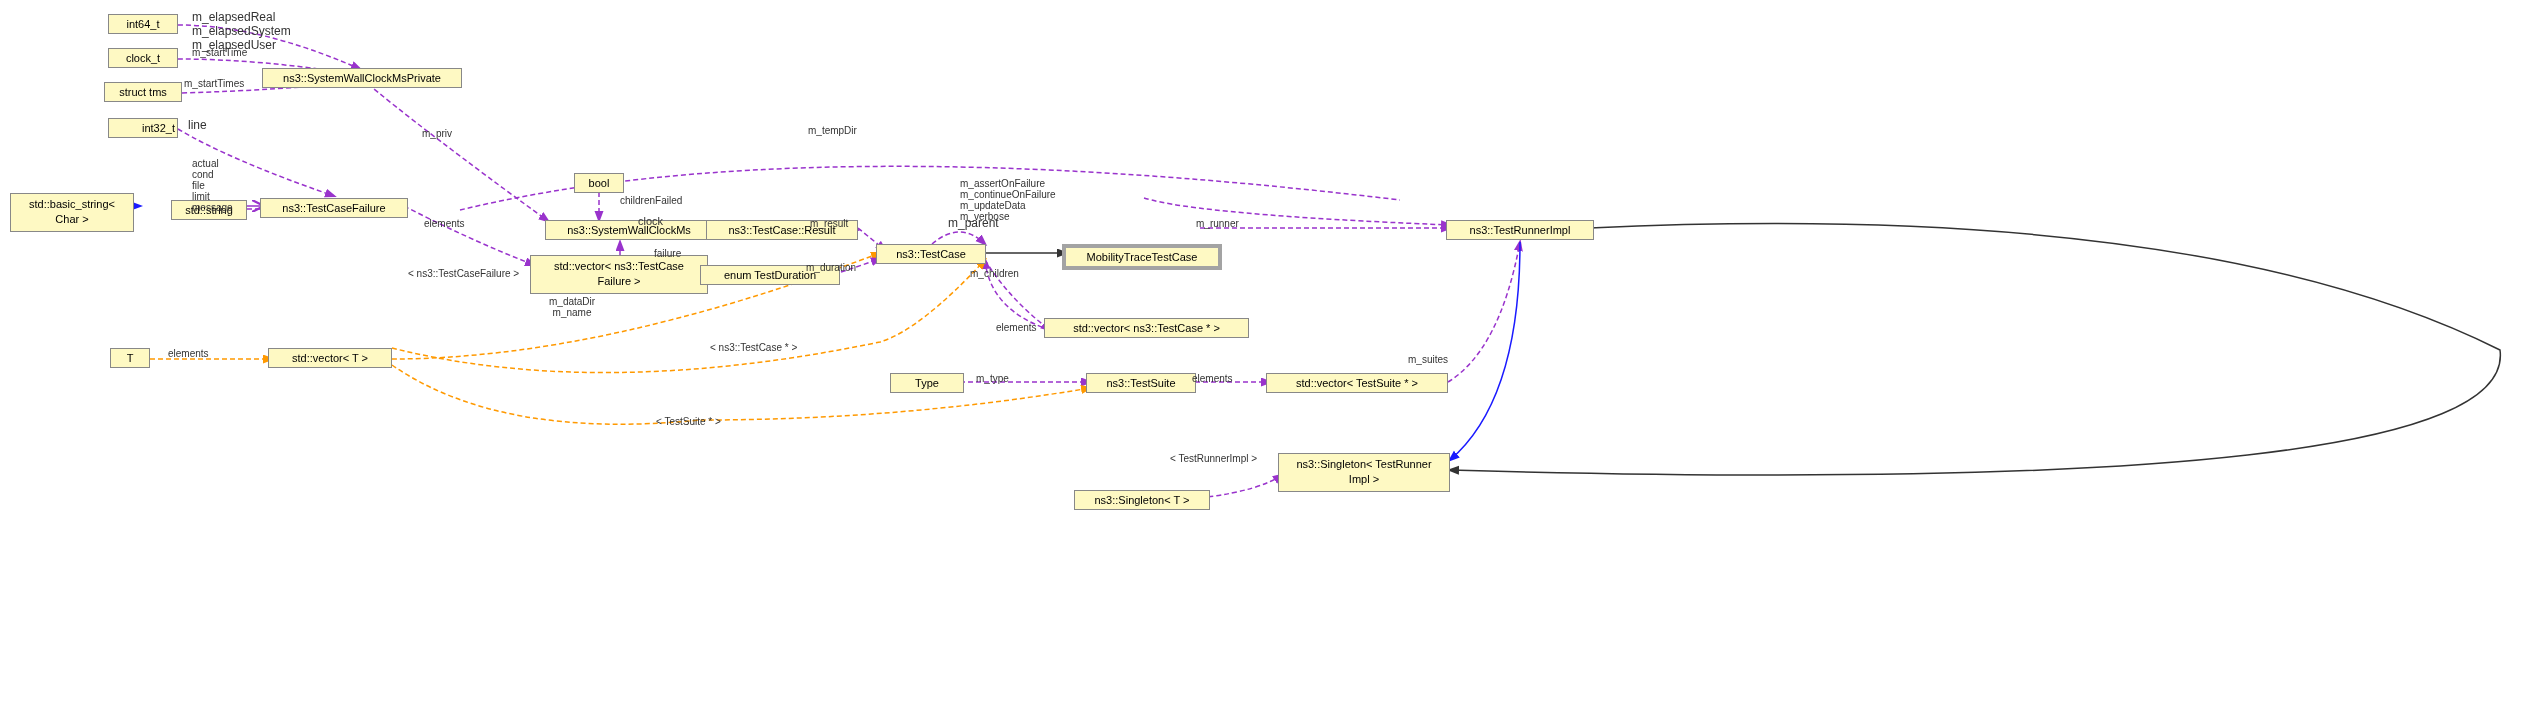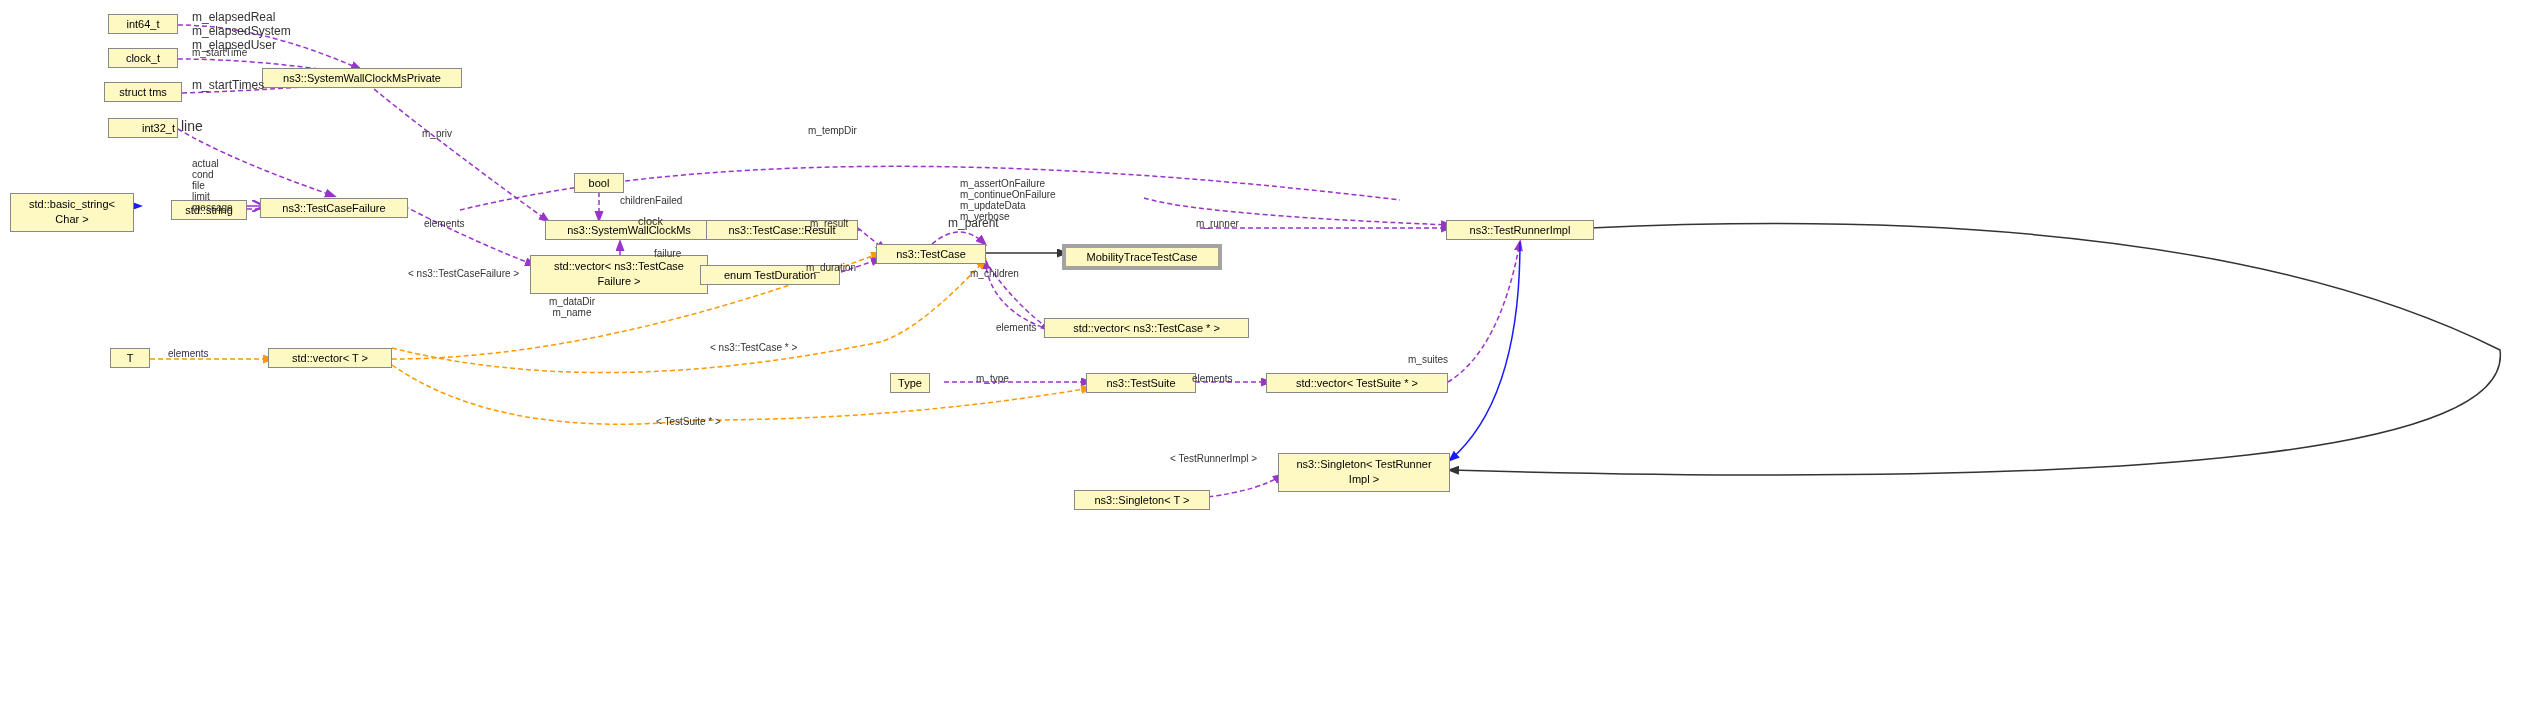--- a/index.html
+++ b/index.html
@@ -204,21 +204,21 @@
   </div>
 
   <div class="node-box" style="left:1044px;top:318px;width:205px;">
     <span>std::vector&lt; ns3::TestCase * &gt;</span>
   </div>
 
   <div class="node-box" style="left:1086px;top:373px;width:110px;">
     <span>ns3::TestSuite</span>
   </div>
 
-  <div class="node-box" style="left:890px;top:373px;width:40px;">
+  <div class="node-box" style="left:890px;top:373px;width:74px;">
     <span>Type</span>
   </div>
 
   <div class="node-box" style="left:1266px;top:373px;width:182px;">
     <span>std::vector&lt; TestSuite * &gt;</span>
   </div>
 
   <div class="node-box" style="left:1446px;top:220px;width:148px;">
     <span>ns3::TestRunnerImpl</span>
   </div>
@@ -226,22 +226,22 @@
   <div class="node-box" style="left:1278px;top:453px;width:172px;line-height:1.4;">
     <span>ns3::Singleton&lt; TestRunner<br>Impl &gt;</span>
   </div>
 
   <div class="node-box" style="left:1074px;top:490px;width:136px;">
     <span>ns3::Singleton&lt; T &gt;</span>
   </div>
 
   <div class="node-label" style="left:192px;top:10px;font-size:12px;text-align:left;">m_elapsedReal<br>m_elapsedSystem<br>m_elapsedUser</div>
   <div class="node-label" style="left:192px;top:47px;font-size:10px;">m_startTime</div>
-  <div class="node-label" style="left:192px;top:78px;font-size:12px;">m_startTimes</div>
-  <div class="node-label" style="left:181px;top:118px;font-size:14px;text-align:right;">line</div>
+  <div class="node-label" style="left:184px;top:78px;font-size:10px;">m_startTimes</div>
+  <div class="node-label" style="left:188px;top:118px;font-size:12px;text-align:right;">line</div>
   <div class="node-label" style="left:192px;top:158px;font-size:10px;text-align:left;">actual<br>cond<br>file<br>limit<br>message</div>
   <div class="node-label" style="left:422px;top:128px;font-size:10px;">m_priv</div>
   <div class="node-label" style="left:168px;top:348px;font-size:10px;">elements</div>
   <div class="node-label" style="left:424px;top:218px;font-size:10px;">elements</div>
   <div class="node-label" style="left:408px;top:268px;font-size:10px;">&lt; ns3::TestCaseFailure &gt;</div>
   <div class="node-label" style="left:549px;top:296px;font-size:10px;">m_dataDir<br>m_name</div>
   <div class="node-label" style="left:620px;top:195px;font-size:10px;">childrenFailed</div>
   <div class="node-label" style="left:638px;top:215px;font-size:11px;">clock</div>
   <div class="node-label" style="left:654px;top:248px;font-size:10px;">failure</div>
   <div class="node-label" style="left:810px;top:218px;font-size:10px;">m_result</div>

